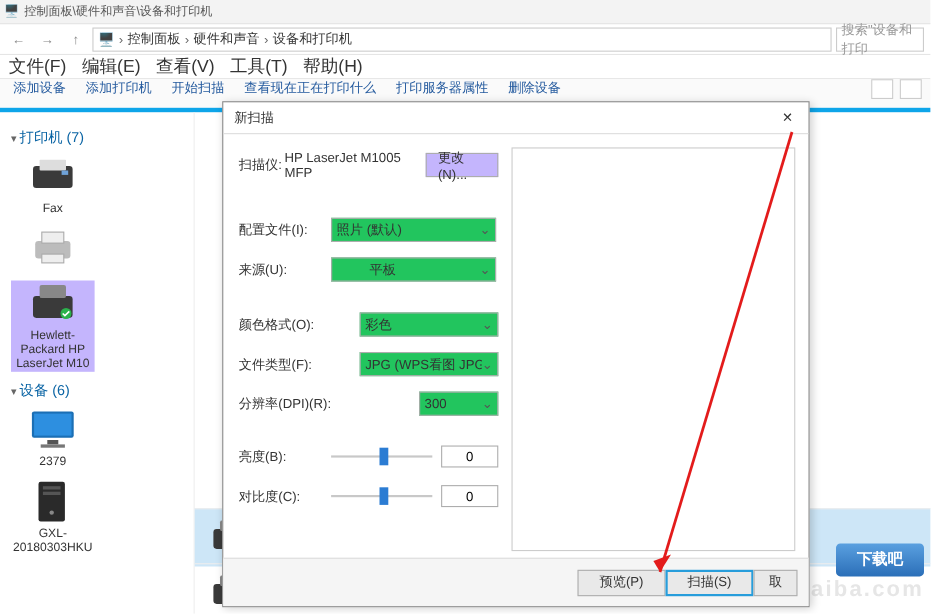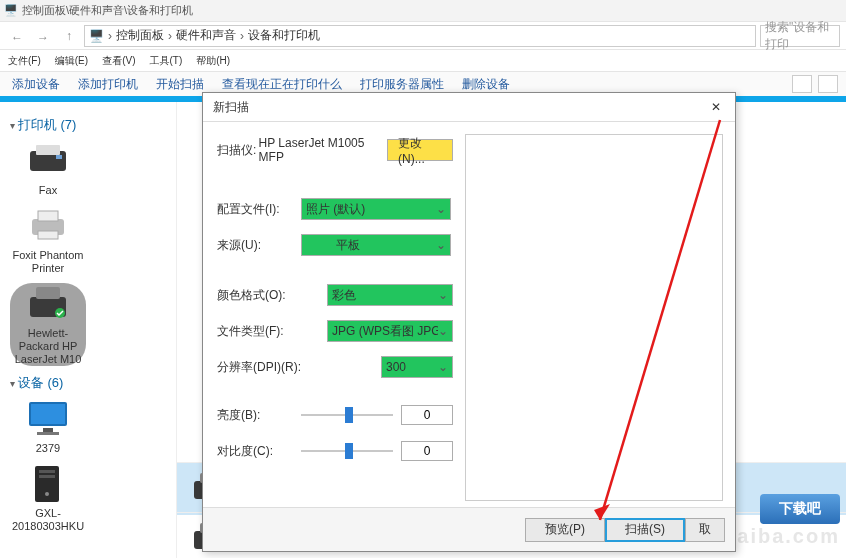--- a/index.html
+++ b/index.html
@@ -7,23 +7,23 @@
 
 .titlebar { height: 22px; background: #f3f3f3; border-bottom: 1px solid #e5e5e5; display: flex; align-items: center; padding: 0 4px; color: #555; font-size: 11px; }
 .titlebar .icon { width: 14px; height: 14px; margin-right: 4px; display: inline-flex; align-items: center; justify-content: center; }
 
 .addrbar { height: 28px; display: flex; align-items: center; border-bottom: 1px solid #e5e5e5; padding: 0 6px; gap: 4px; }
 .navbtn { width: 22px; height: 22px; border-radius: 3px; display: inline-flex; align-items: center; justify-content: center; color: #888; }
 .bcwrap { flex: 1; height: 22px; border: 1px solid #ccc; background: #fff; display: flex; align-items: center; padding: 0 4px; font-size: 12px; }
 .bcwrap .sep { margin: 0 4px; color: #666; }
 .searchwrap { width: 80px; height: 22px; border: 1px solid #ccc; display: flex; align-items: center; padding: 0 4px; color: #999; font-size: 12px; }
 
-.menubar { height: 22px; display: flex; align-items: center; padding: 0 8px; gap: 14px; font-size: 10px; color: #333; border-bottom: 1px solid #e5e5e5; }
-
-.toolbar { height: 30px; background: #fafafa; display: flex; align-items: center; padding: 0 12px; gap: 18px; font-size: 12px; color: #245a9e; border-bottom: 6px solid #0ea5e9; position: relative; }
+.menubar { height: 22px; display: flex; align-items: center; padding: 0 8px; gap: 14px; font-size: 16px; color: #333; border-bottom: 1px solid #e5e5e5; }
+
+.toolbar { height: 30px; background: #fafafa; display: flex; align-items: flex-start; padding: 0 12px; gap: 18px; font-size: 12px; color: #245a9e; border-bottom: 4px solid #0ea5e9; position: relative; }
 .toolbar .right { position: absolute; right: 8px; display: flex; gap: 6px; }
 .iconbtn { width: 20px; height: 18px; border: 1px solid #ccc; background: #fff; }
 
 .content { display: flex; height: calc(558px - 22px - 28px - 22px - 30px); }
 .sidebar { width: 176px; padding: 6px 10px; }
 .sec-head { font-size: 13px; color: #0a64a4; margin: 8px 0 6px; }
 .sec-head::before { content: "▾ "; color: #666; font-size: 10px; }
 .icon-grid { display: flex; flex-wrap: wrap; gap: 8px 6px; }
 .dev { width: 76px; display: flex; flex-direction: column; align-items: center; text-align: center; font-size: 11px; line-height: 13px; }
 .dev .pic { width: 56px; height: 42px; display: flex; align-items: center; justify-content: center; }
@@ -39,21 +39,21 @@
 .dlg-close { width: 18px; height: 18px; display: flex; align-items: center; justify-content: center; cursor: pointer; }
 .dlg-body { display: flex; height: calc(100% - 28px - 44px); border-top: 1px solid #ddd; }
 .dlg-left { width: 262px; padding: 14px 12px 6px 14px; font-size: 12px; }
 .dlg-right { flex: 1; border: 1px solid #ccc; margin: 12px 12px 6px 0; background: #fff; }
 .frow { display: flex; align-items: center; margin-bottom: 14px; min-height: 22px; }
 .flabel { width: 84px; color: #333; }
 .flabel.dis { color: #aaa; }
 .fval { flex: 1; }
 .win-select { width: 130px; height: 22px; border: 1px solid #adadad; background: #22c55e; font-size: 12px; padding: 0 4px; display: flex; align-items: center; justify-content: space-between; }
 .win-select::after { content: "⌄"; color: #555; font-size: 12px; }
-.win-btn { height: 22px; border: 1px solid #adadad; background: #fde047; font-size: 12px; padding: 0 10px; display: inline-flex; align-items: center; }
+.win-btn { height: 22px; border: 1px solid #adadad; background: #c4b5fd; font-size: 12px; padding: 0 10px; display: inline-flex; align-items: center; }
 .num-input { width: 52px; height: 20px; border: 1px solid #adadad; text-align: center; font-size: 12px; margin-left: 8px; }
 .slider { flex: 1; height: 20px; position: relative; }
 .slider .track { position: absolute; left: 0; right: 0; top: 9px; height: 2px; background: #c8c8c8; }
 .slider .thumb { position: absolute; top: 2px; width: 8px; height: 16px; background: #2b7cd3; left: 48%; }
 .chk { display: flex; align-items: center; gap: 6px; color: #888; font-size: 12px; }
 .chkbox { width: 13px; height: 13px; border: 1px solid #aaa; }
 
 .dlg-footer { height: 44px; border-top: 1px solid #ddd; display: flex; align-items: center; justify-content: flex-end; padding: 0 10px; background: #f5f5f5; }
 .ft-btn { width: 80px; height: 24px; border: 1px solid #adadad; background: #e9e9e9; font-size: 12px; display: inline-flex; align-items: center; justify-content: center; }
 .ft-btn.hl { border: 2px solid #279ddb; background: #e9e9e9; }
@@ -126,23 +126,22 @@
         <div class="lbl">Fax</div>
       </div>
       <div class="dev">
         <div class="pic">
             <svg width="44" height="34">
               <rect x="6" y="10" width="32" height="16" rx="3" fill="#bcbcbc"></rect>
               <rect x="12" y="2" width="20" height="10" fill="#eee" stroke="#aaa"></rect>
               <rect x="12" y="22" width="20" height="8" fill="#eee" stroke="#aaa"></rect>
             </svg>
           </div>
-        <div class="lbl">Foxit Phantom Printer</div>
-      </div>
-      <div class="dev" style="background:#a3a3a3;border-radius:22px;">
+      </div>
+      <div class="dev" style="background:#c4b5fd;">
         <div class="pic">
             <svg width="44" height="38">
               <rect x="4" y="12" width="36" height="20" rx="3" fill="#3a3a3a"></rect>
               <rect x="10" y="2" width="24" height="12" rx="2" fill="#888"></rect>
               <circle cx="34" cy="28" r="5" fill="#2bb24c"></circle>
               <path d="M31 28 l2 2 l4 -4" stroke="#fff" stroke-width="1.5" fill="none"></path>
             </svg>
           </div>
         <div class="lbl">Hewlett-Packard HP LaserJet M10</div>
       </div>

